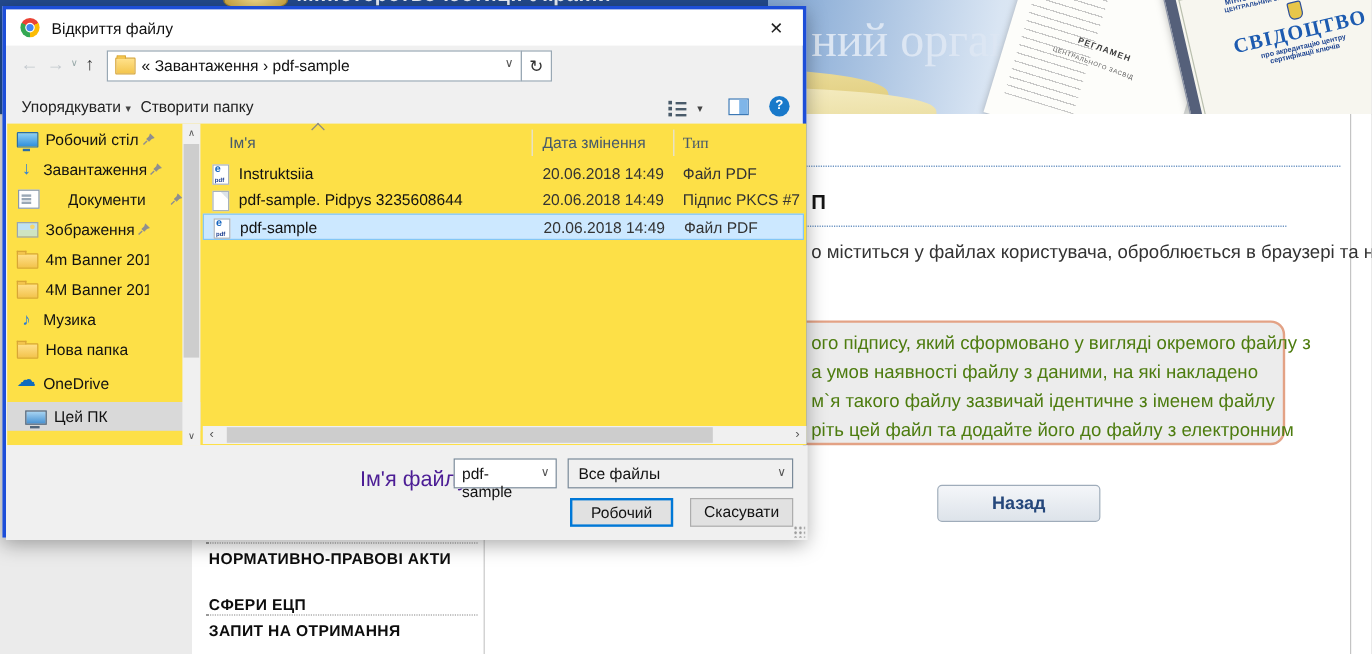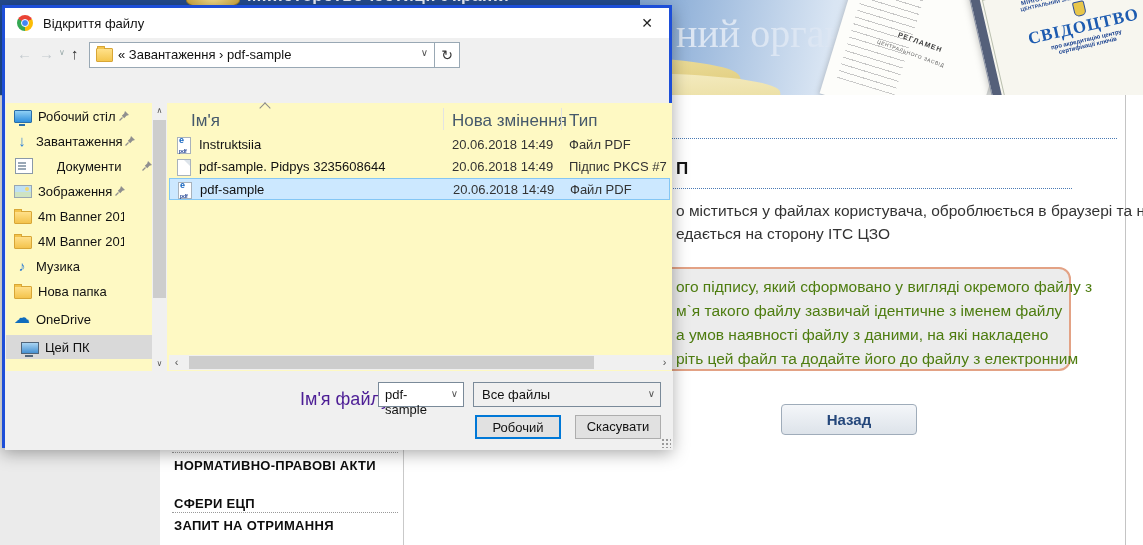--- a/index.html
+++ b/index.html
@@ -89,21 +89,21 @@
   .view-icon::before{content:"";position:absolute;left:0;top:1px;width:3px;height:3px;background:#4a5b6a;
     box-shadow:0 5px #4a5b6a,0 10px #4a5b6a;}
   .view-icon::after{content:"";position:absolute;left:6px;top:2px;width:9px;height:1.5px;background:#4a5b6a;
     box-shadow:0 5px #4a5b6a,0 10px #4a5b6a;}
   .view-caret{position:absolute;left:576px;top:10px;font-size:9px;color:#444;cursor:pointer;}
   .pane-icon{position:absolute;left:602px;top:7px;width:17px;height:14px;border:1px solid #3c78b4;background:#fff;
     box-sizing:border-box;cursor:pointer;}
   .pane-icon::after{content:"";position:absolute;right:0;top:0;width:7px;height:100%;background:#7fb5e8;}
   .help-icon{position:absolute;left:636px;top:5px;width:17px;height:17px;border-radius:50%;background:#1979ca;
     color:#fff;font-size:11px;font-weight:bold;text-align:center;line-height:17px;cursor:pointer;}
-  .dlg-body{position:absolute;left:1px;top:95px;width:666px;height:268px;background:#fef9c3;}
+  .dlg-body{position:absolute;left:1px;top:95px;width:666px;height:268px;background:#fde047;}
   .sb-item{position:absolute;left:8px;width:138px;height:24px;display:flex;align-items:center;cursor:pointer;}
   .sb-item.sel{background:#d9d9d9;left:0;padding-left:15px;width:146px;}
   .sb-ic{width:16px;height:16px;margin-right:6px;position:relative;flex:0 0 16px;}
   .sb-label{white-space:nowrap;overflow:hidden;max-width:86px;font-size:13px;color:#111;}
   .pin{margin-left:3px;flex:0 0 10px;}
   .ic-desktop{background:linear-gradient(#8fd0f5,#2f8fdc);border:1px solid #2a6ea8;border-radius:1px;height:11px;margin-top:1px;}
   .ic-desktop::after{content:"";position:absolute;left:4px;bottom:-4px;width:6px;height:2px;background:#2a6ea8;}
   .ic-down{color:#2f7fd6;font-size:15px;font-weight:bold;line-height:16px;text-align:center;}
   .ic-doc{background:#fff;border:1px solid #8a99a8;width:12px;height:14px;margin-left:1px;}
   .ic-doc::after{content:"";position:absolute;left:2px;top:3px;width:8px;height:1.5px;background:#9aa8b6;
@@ -115,21 +115,21 @@
     border:1px solid #d8a636;border-bottom:none;}
   .ic-music{color:#2b7cd3;font-size:14px;font-weight:bold;line-height:16px;text-align:center;}
   .ic-cloud{color:#0f6cbd;font-size:16px;line-height:14px;text-align:center;}
   .ic-pc{background:linear-gradient(#a8d4f2,#4691d2);border:1px solid #50657a;height:10px;margin-top:1px;}
   .ic-pc::after{content:"";position:absolute;left:3px;bottom:-4px;width:8px;height:2px;background:#50657a;}
   .vscroll{position:absolute;left:146px;top:0;width:15px;height:268px;background:#f0f0f0;}
   .scroll-arrow{position:absolute;left:0;width:15px;height:15px;text-align:center;font-size:8px;color:#555;line-height:15px;cursor:pointer;}
   .vthumb{position:absolute;left:1px;top:17px;width:13px;height:178px;background:#cdcdcd;cursor:pointer;}
   .flist{position:absolute;left:163px;top:0;width:503px;height:268px;}
   .fl-header{position:absolute;left:0;top:5px;width:100%;height:22px;color:#46596b;}
-  .fl-h{position:absolute;top:3px;font-size:17px;cursor:pointer;}
+  .fl-h{position:absolute;top:3px;font-size:13px;cursor:pointer;}
   .fl-h-sep{position:absolute;top:0;width:1px;height:22px;background:#e3e3e3;}
   .sort-chev{position:absolute;left:92px;top:-4px;width:7px;height:7px;border-top:1px solid #8a8a8a;
     border-left:1px solid #8a8a8a;transform:rotate(45deg);}
   .file-row{position:absolute;left:0;width:501px;height:22px;cursor:pointer;box-sizing:border-box;}
   .file-row.sel{background:#cce8ff;border:1px solid #84c6f4;}
   .f-icon{position:absolute;left:8px;top:3px;width:12px;height:15px;background:#fff;border:1px solid #a8b2bc;}
   .f-icon.pdf::before{content:"e";position:absolute;left:1px;top:-3px;font-size:9px;font-weight:bold;color:#1565c0;}
   .f-icon.pdf::after{content:"pdf";position:absolute;left:1px;bottom:-1px;font-size:5px;font-weight:bold;color:#1a3c8f;}
   .f-icon.plain::before{content:"";position:absolute;right:0;top:0;border:3px solid #dde4ea;
     border-left-color:transparent;border-bottom-color:transparent;}
@@ -185,27 +185,26 @@
 
   <div class="page-main"></div>
   <div class="content-vline-left"></div>
   <div class="content-vline-right"></div>
 
   <div class="dotted" style="left:412px;top:137px;width:705px;"></div>
   <div class="frag-heading">П</div>
   <div class="dotted" style="left:412px;top:187px;width:660px;"></div>
 
   <div class="para-line" style="top:202px;">о міститься у файлах користувача, оброблюється в браузері та не</div>
-  <div class="para-line" style="top:225px;">едається на сторону ІТС ЦЗО</div>
 
   <div class="notice"></div>
   <div class="notice-text">
     <div>ого підпису, який сформовано у вигляді окремого файлу з</div>
+    <div>а умов наявності файлу з даними, на які накладено</div>
     <div>м`я такого файлу зазвичай ідентичне з іменем файлу</div>
-    <div>а умов наявності файлу з даними, на які накладено</div>
     <div>ріть цей файл та додайте його до файлу з електронним</div>
   </div>
 
   <div class="pg-btn" style="left:781px;">Назад</div>
 
   <div class="menu-sep" style="top:451px;"></div>
   <div class="menu-item" style="top:458px;">НОРМАТИВНО-ПРАВОВІ АКТИ</div>
   <div class="menu-item" style="top:496px;">СФЕРИ ЕЦП</div>
   <div class="menu-sep" style="top:511px;"></div>
   <div class="menu-item" style="top:518px;">ЗАПИТ НА ОТРИМАННЯ</div>
@@ -224,20 +223,28 @@
       <span class="nav-glyph" style="left:54px;top:10px;font-size:8px;color:#9aa;">∨</span>
       <span class="nav-glyph" style="left:66px;color:#333;">↑</span>
       <div class="addrbar">
         <span class="addr-folder"></span>
         <span class="addr-text"><span>«</span>&nbsp;<span>Завантаження</span>&nbsp;<span>›</span>&nbsp;<span>pdf-sample</span></span>
         <span class="addr-chevron">∨</span>
       </div>
       <div class="refreshbox">↻</div>
     </div>
 
+    <div class="toolbar">
+      <span class="tb-item" style="left:13px;"><span>Упорядкувати</span> <span class="tb-caret">▾</span></span>
+      <span class="tb-item" style="left:112px;">Створити папку</span>
+      <span class="view-icon"></span>
+      <span class="view-caret">▾</span>
+      <span class="pane-icon"></span>
+      <span class="help-icon">?</span>
+    </div>
 
     <div class="dlg-body">
 
       <div class="sb-item" style="top:1px;">
         <span class="sb-ic ic-desktop"></span>
         <span class="sb-label">Робочий стіл</span>
         <svg class="pin" width="10" height="10">
             <path d="M6 0 L10 4 L7.5 4.8 L5.2 7.2 L2.8 4.8 L5.2 2.5 Z" fill="#8f8f8f"></path>
             <line x1="3.5" y1="6.5" x2="0.5" y2="9.5" stroke="#8f8f8f" stroke-width="1.2"></line>
           </svg>
@@ -294,22 +301,22 @@
       <div class="vscroll">
         <span class="scroll-arrow" style="top:0;">∧</span>
         <span class="vthumb"></span>
         <span class="scroll-arrow" style="top:253px;">∨</span>
       </div>
 
       <div class="flist">
         <div class="fl-header">
           <span class="sort-chev"></span>
           <span class="fl-h" style="left:22px;">Ім'я</span>
-          <span class="fl-h" style="left:283px;">Нова змінення</span>
-          <span class="fl-h" style="left:400px;">Тип</span>
+          <span class="fl-h" style="left:283px;">Дата змінення</span>
+          <span class="fl-h" style="left:400px;font-family:Liberation Serif, serif;">Тип</span>
           <span class="fl-h-sep" style="left:274px;"></span>
           <span class="fl-h-sep" style="left:392px;"></span>
         </div>
 
         <div class="file-row" style="top:31px;">
           <span class="f-icon pdf"></span>
           <span class="f-name">Instruktsiia</span>
           <span class="f-date">20.06.2018 14:49</span>
           <span class="f-type">Файл PDF</span>
         </div>

